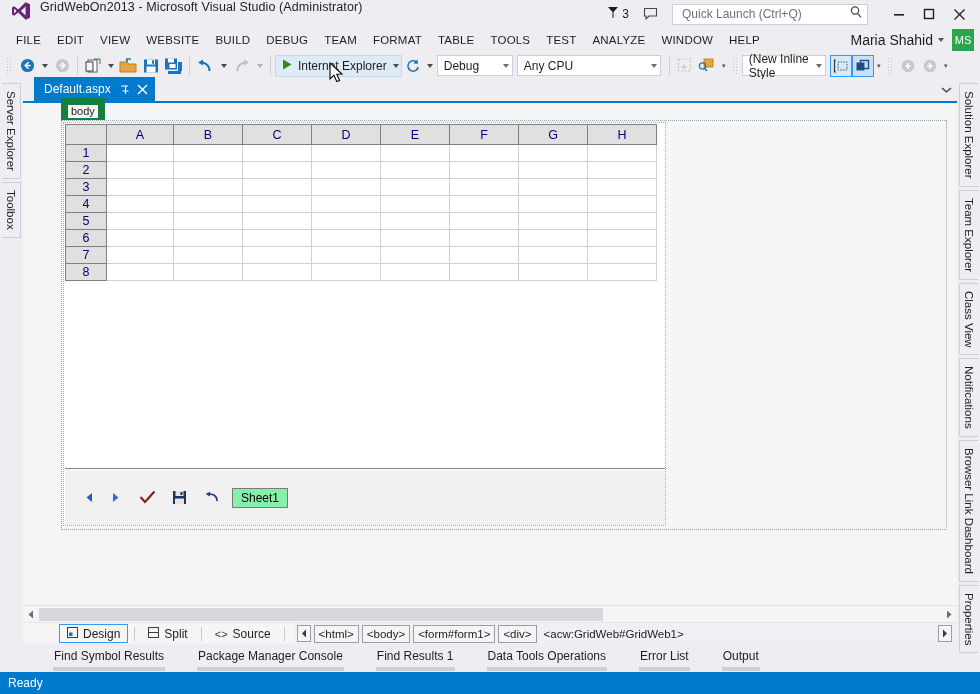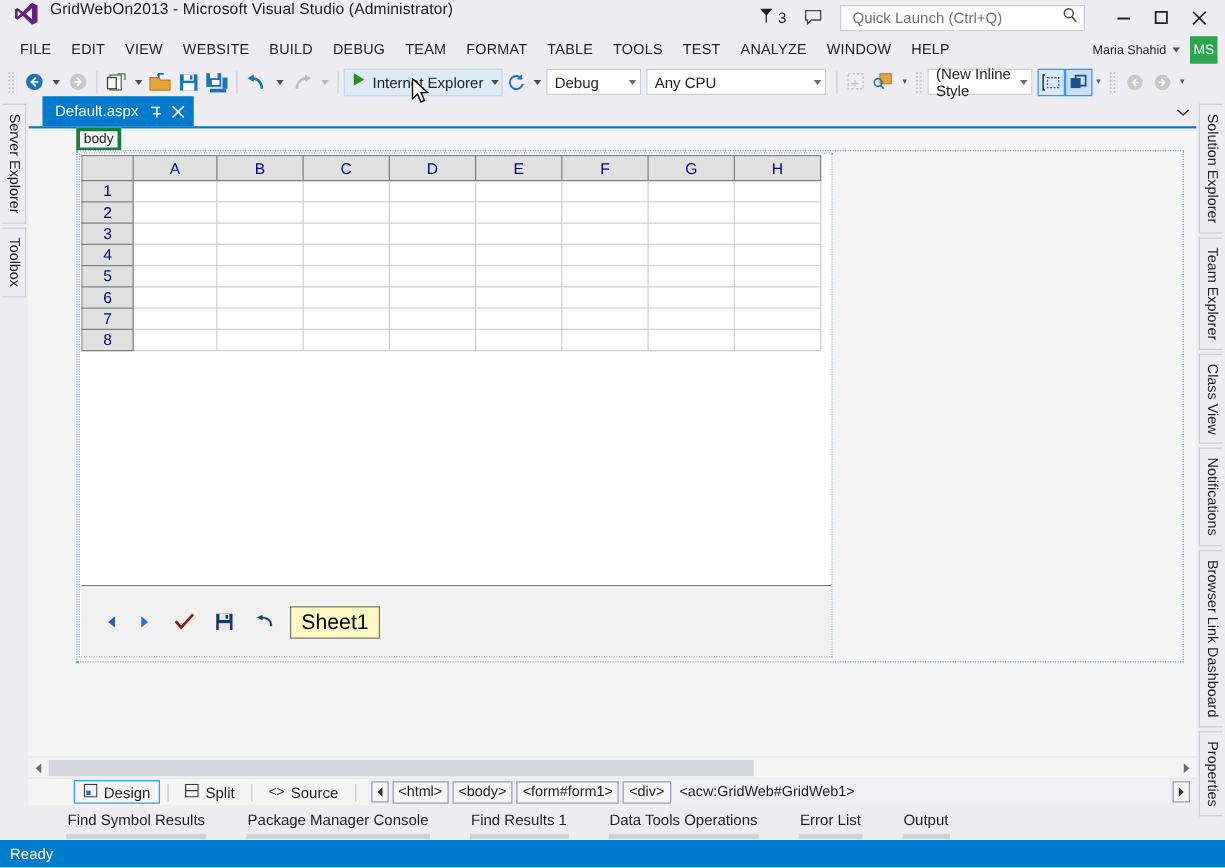--- a/index.html
+++ b/index.html
@@ -64,21 +64,21 @@
     height: 24px; flex: 0 0 24px;
     display: flex; align-items: center;
     background: #EEEEF2;
     padding-left: 8px;
   }
   .menu-item {
     font-size: 11.5px; color: #1E1E1E; padding: 3px 8px;
     white-space: nowrap; letter-spacing: .2px;
   }
   .menu-right { margin-left: auto; display: flex; align-items: center; padding-right: 6px; }
-  .user-name { font-size: 10px; color: #1E1E1E; margin-right: 5px; }
+  .user-name { font-size: 14px; color: #1E1E1E; margin-right: 5px; }
   .caret-sm {
     width: 0; height: 0; border-left: 3.5px solid transparent;
     border-right: 3.5px solid transparent; border-top: 4px solid #555;
     margin-right: 8px;
   }
   .avatar {
     width: 22px; height: 22px; background: #2DA44E; color: #fff;
     font-size: 11px; display: flex; align-items: center;
     justify-content: center; font-weight: normal;
   }
@@ -185,21 +185,21 @@
   
   .designer-wrap {
     flex: 1 1 auto; position: relative; background: #F5F5F5;
     display: flex; flex-direction: column; min-height: 0;
   }
   .tagnav {
     height: 17px; flex: 0 0 17px; background: #F5F5F5;
     display: flex; align-items: center; padding-left: 38px;
   }
   .tagnav .tag {
-    border: 3px solid #15803d; font-size: 11px; color: #1E1E1E;
+    border: 7px solid #15803d; font-size: 11px; color: #1E1E1E;
     padding: 0 3px; background: #F5F5F5; line-height: 13px;
   }
   .canvas {
     flex: 1 1 auto; position: relative; background: #F5F5F5;
     padding: 0 0 0 0; min-height: 0;
   }
   .outer-dots {
     position: absolute; left: 38px; top: 0px;
     width: 886px; height: 410px;
     border: 1px dotted #8FA8BF;
@@ -240,22 +240,22 @@
     position: absolute; left: 1px; top: 347px;
     width: 601px; height: 55px;
     background: #F0F0F0;
     display: flex; align-items: center; padding-left: 11px; gap: 0;
   }
   .sb-icon {
     width: 26px; height: 26px; display: flex;
     align-items: center; justify-content: center;
   }
   .sheet-name {
-    border: 1px solid #7A7A7A; background: #fef9c3;
-    font-size: 17px; color: #000; padding: 2px 8px;
+    border: 1px solid #7A7A7A; background: #86efac;
+    font-size: 12px; color: #000; padding: 2px 8px;
     margin-left: 8px;
   }
 
   
   .hscroll {
     flex: 0 0 17px; height: 17px; background: #F5F5F5;
     display: flex; align-items: center;
     border-top: 1px solid #E4E4E8;
   }
   .hs-btn { width: 16px; height: 15px; display:flex; align-items:center; justify-content:center; }

